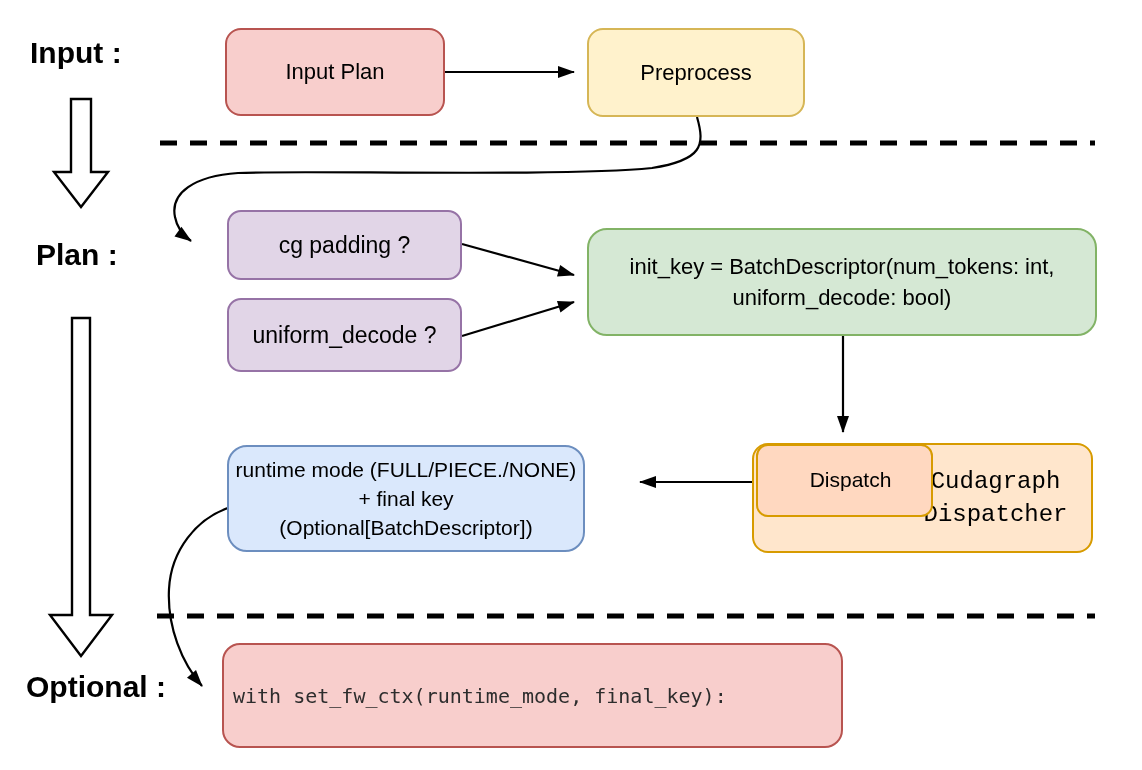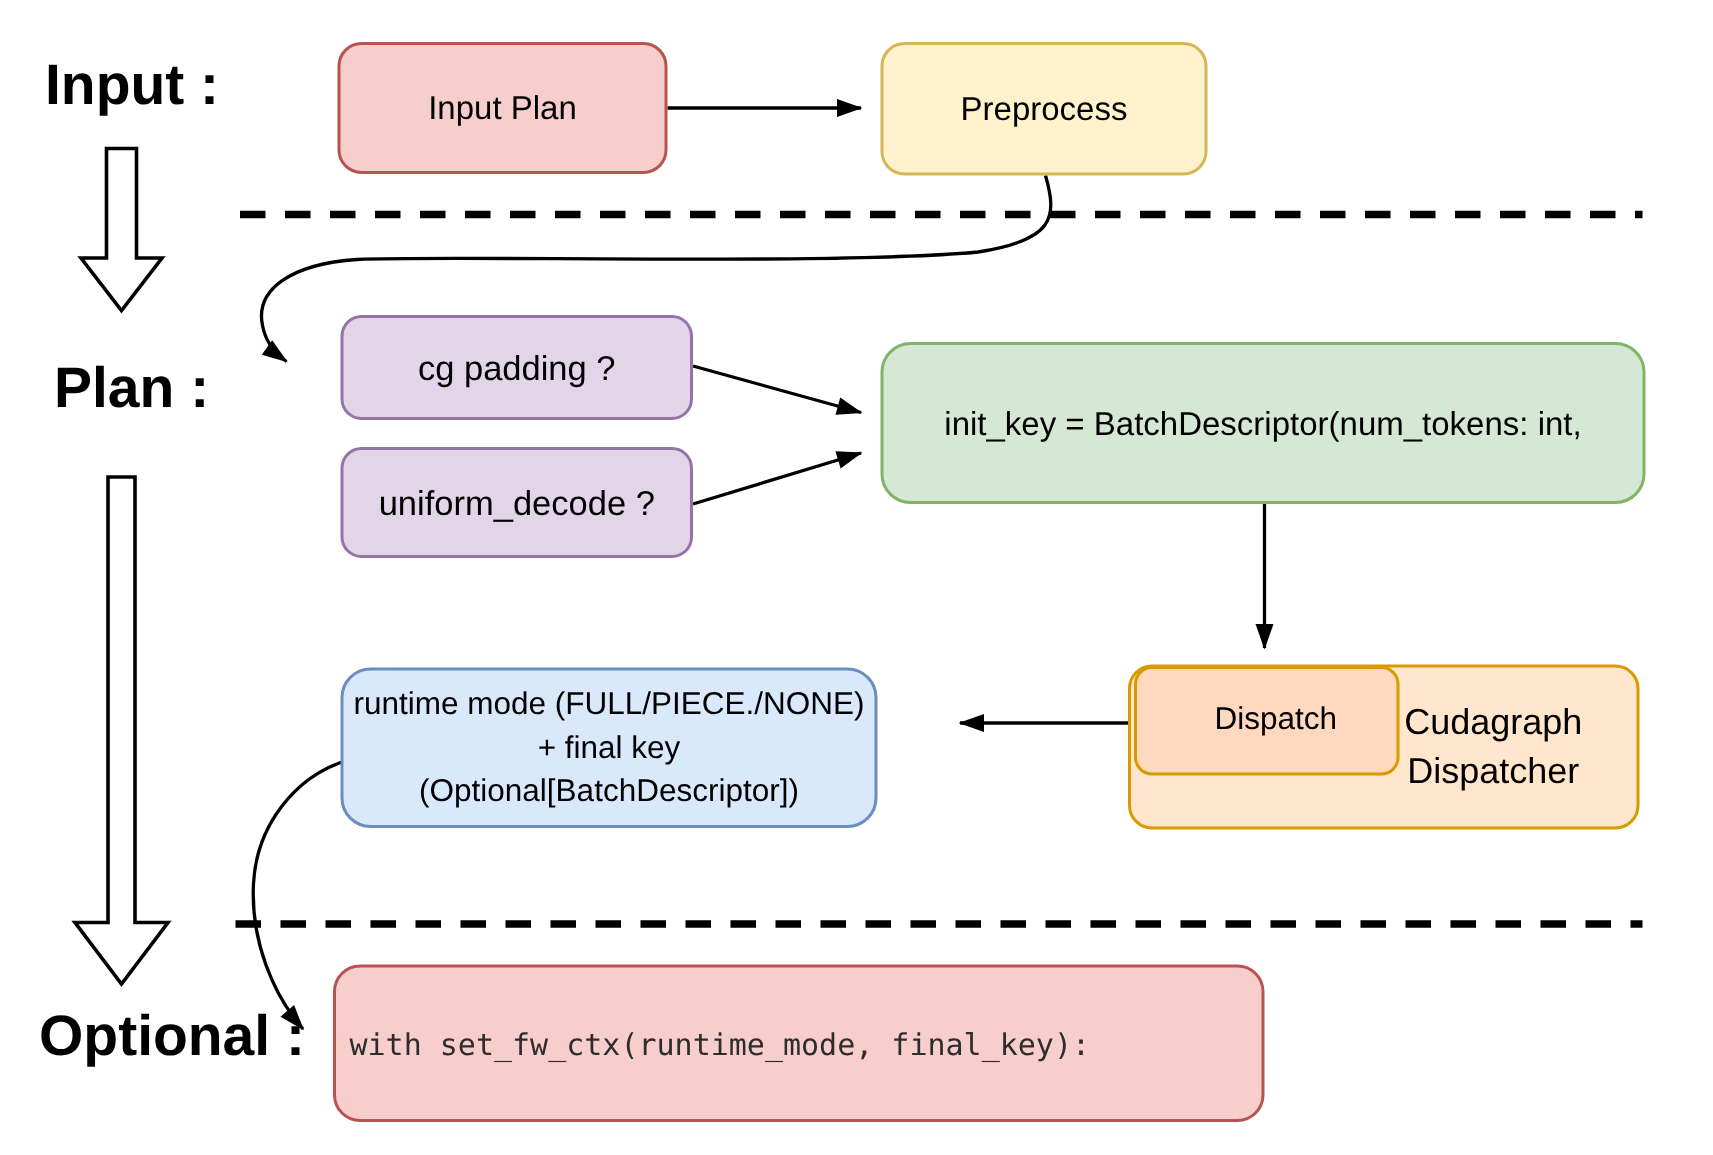--- a/index.html
+++ b/index.html
@@ -8,21 +8,21 @@
     font-family:"Liberation Sans",sans-serif;color:#000;
   }
   #connector-layer{position:absolute;left:0;top:0;width:1142px;height:770px;z-index:0;}
   .node{
     position:absolute;z-index:1;box-sizing:border-box;border:2px solid;
     display:flex;flex-direction:column;justify-content:center;align-items:center;
     text-align:center;line-height:1.25;
   }
   .node span{display:block;}
   .stage-label{
-    position:absolute;z-index:1;font-weight:bold;font-size:38px;
+    position:absolute;z-index:1;font-weight:bold;font-size:30px;
     font-family:"Liberation Sans",sans-serif;color:#000;white-space:nowrap;
   }
   #node-input-batch{left:225px;top:28px;width:220px;height:88px;border-radius:16px;font-size:22px;}
   #node-preprocess{left:587px;top:28px;width:218px;height:89px;border-radius:16px;font-size:22px;}
   #node-cg-padding{left:227px;top:210px;width:235px;height:70px;border-radius:14px;font-size:23px;}
   #node-uniform-decode{left:227px;top:298px;width:235px;height:74px;border-radius:14px;font-size:23px;}
   #node-init-key{left:587px;top:228px;width:510px;height:108px;border-radius:20px;font-size:22px;line-height:31px;}
   #node-runtime-mode{left:227px;top:445px;width:358px;height:107px;border-radius:20px;font-size:21px;line-height:29px;}
   #node-cudagraph{left:752px;top:443px;width:341px;height:110px;border-radius:16px;font-size:24px;line-height:33px;}
   #cudagraph-label{position:absolute;right:8px;top:50%;transform:translateY(-50%);width:175px;text-align:center;}
@@ -79,28 +79,29 @@
   <div class="node" id="node-cg-padding" style="background-color: rgb(225, 213, 231); border-color: rgb(150, 115, 166);">
     <span>cg padding ?</span>
   </div>
 
   <div class="node" id="node-uniform-decode" style="background-color: rgb(225, 213, 231); border-color: rgb(150, 115, 166);">
     <span>uniform_decode ?</span>
   </div>
 
   <div class="node" id="node-init-key" style="background-color: rgb(213, 232, 212); border-color: rgb(130, 179, 102);">
     <span>init_key = BatchDescriptor(num_tokens: int,</span>
+    <span>uniform_decode: bool)</span>
   </div>
 
   <div class="node" id="node-runtime-mode" style="background-color: rgb(218, 232, 252); border-color: rgb(108, 142, 191);">
     <span>runtime mode (FULL/PIECE./NONE)</span>
     <span>+ final key (Optional[BatchDescriptor])</span>
   </div>
 
-  <div class="node" id="node-cudagraph" style="background-color: rgb(255, 230, 204); border-color: rgb(215, 155, 0);">
+  <div class="node" id="node-cudagraph" style="background-color: rgb(255, 230, 204); border-color: rgb(215, 155, 0); font-family: Liberation Mono, monospace;">
     <div id="cudagraph-label">
       <span>Cudagraph</span>
       <span>Dispatcher</span>
     </div>
   </div>
 
   <div class="node" id="node-dispatch" style="background-color: rgb(255, 216, 192); border-color: rgb(215, 155, 0);">
     <span>Dispatch</span>
   </div>
 

